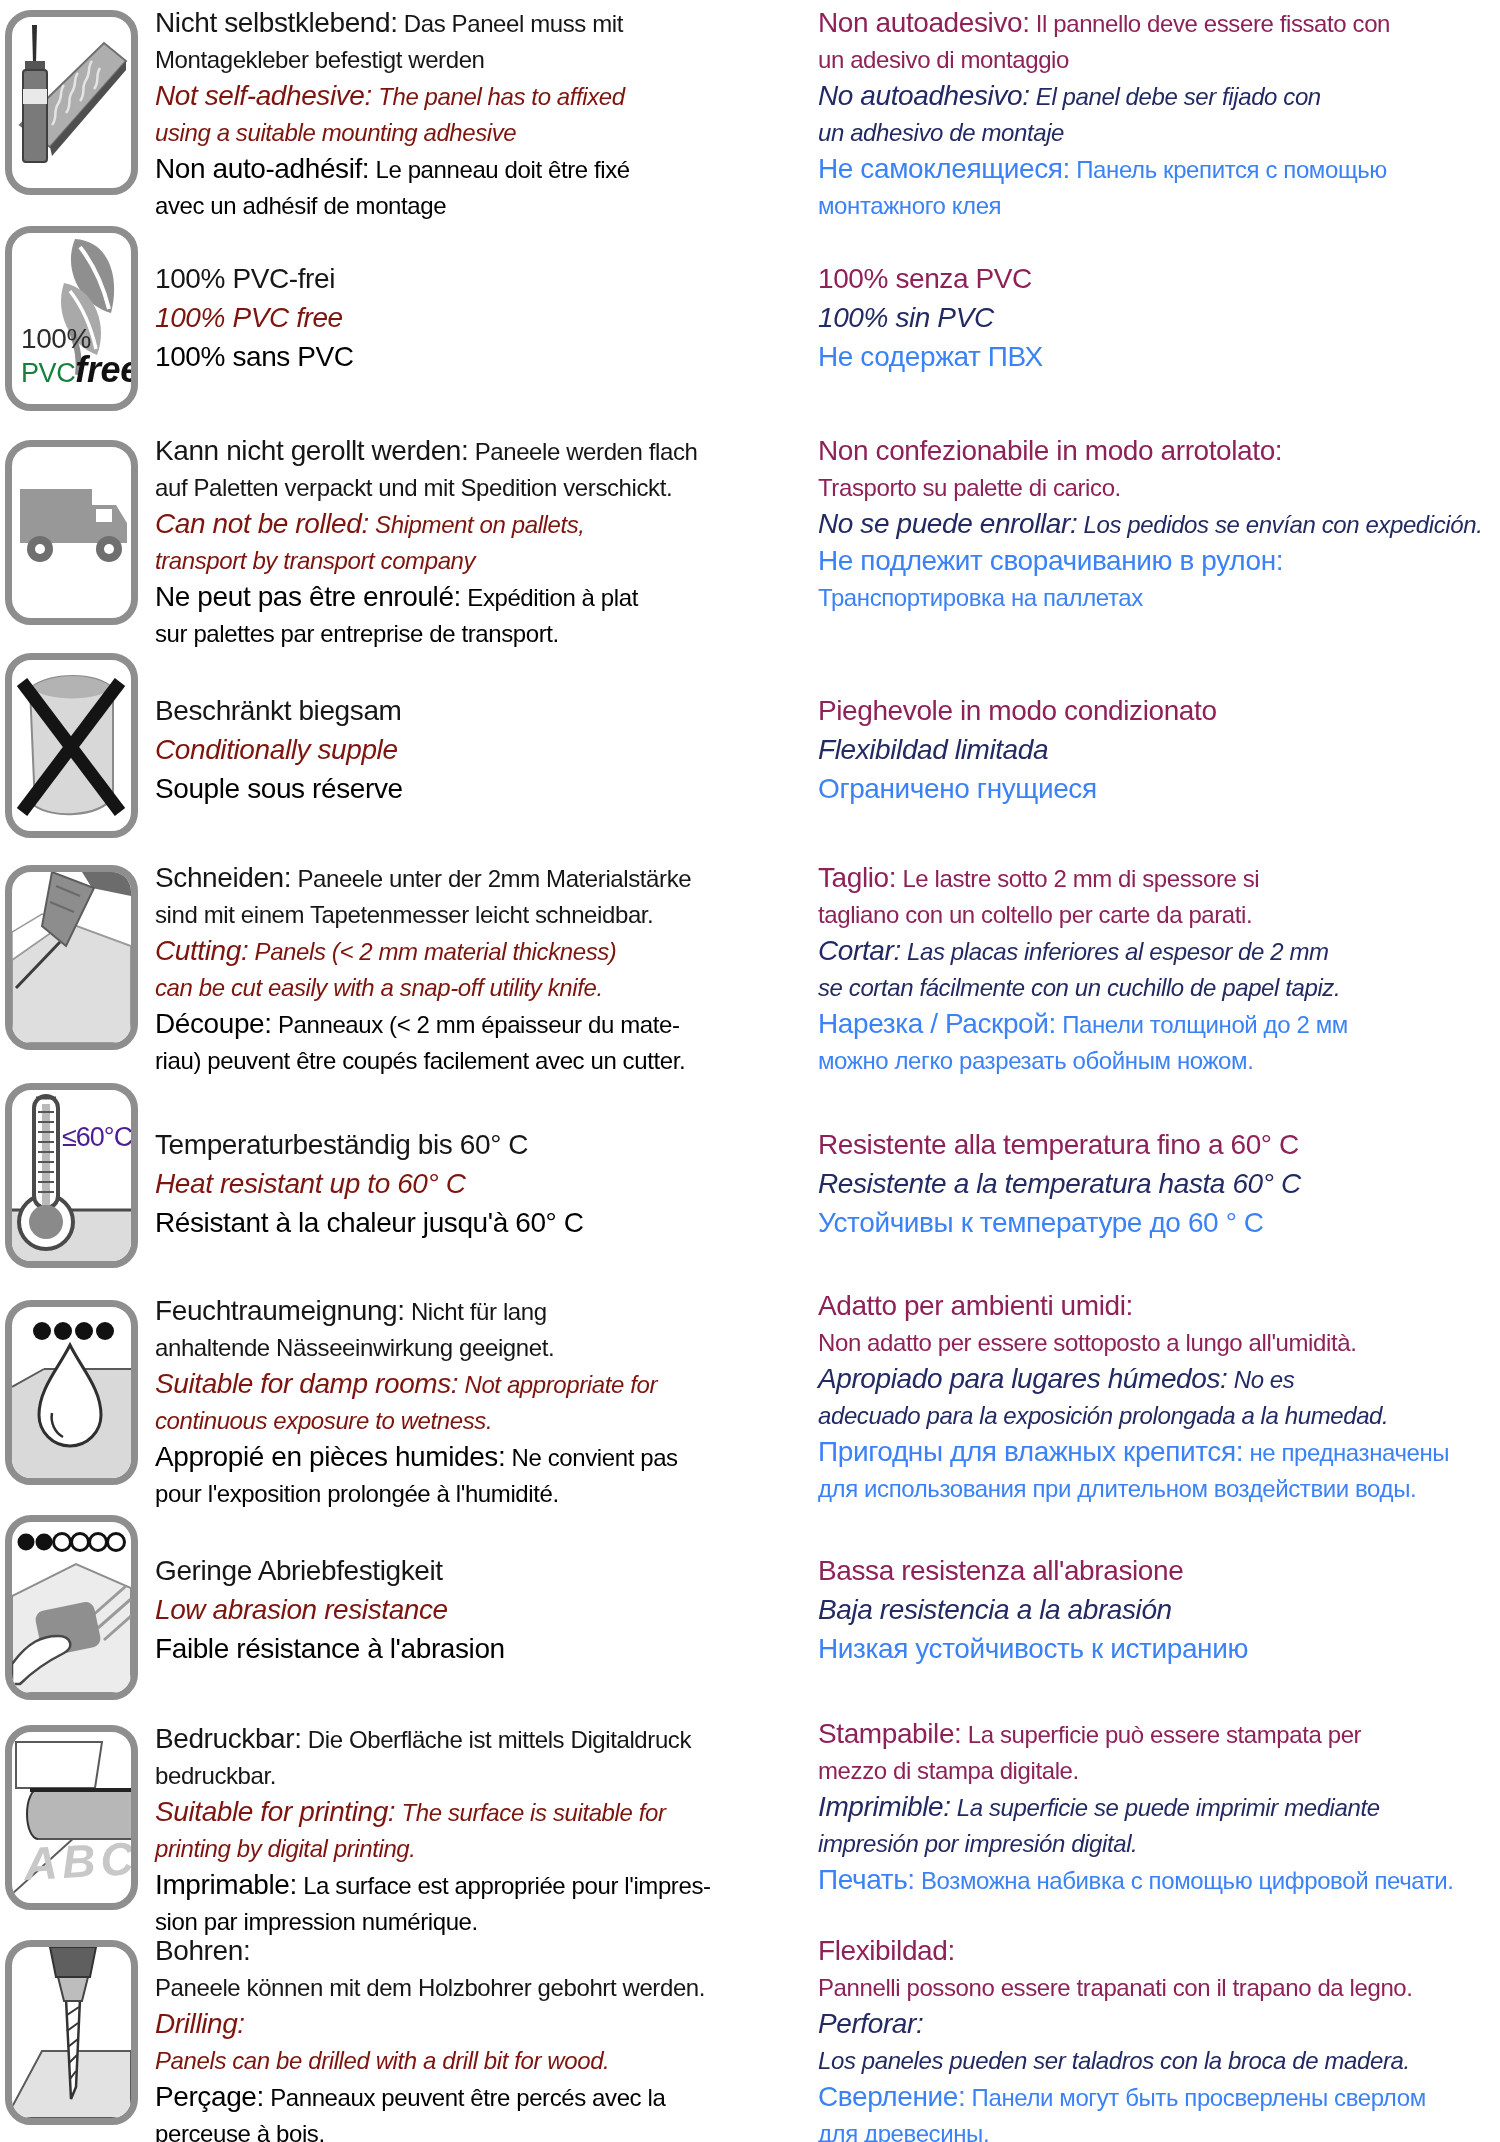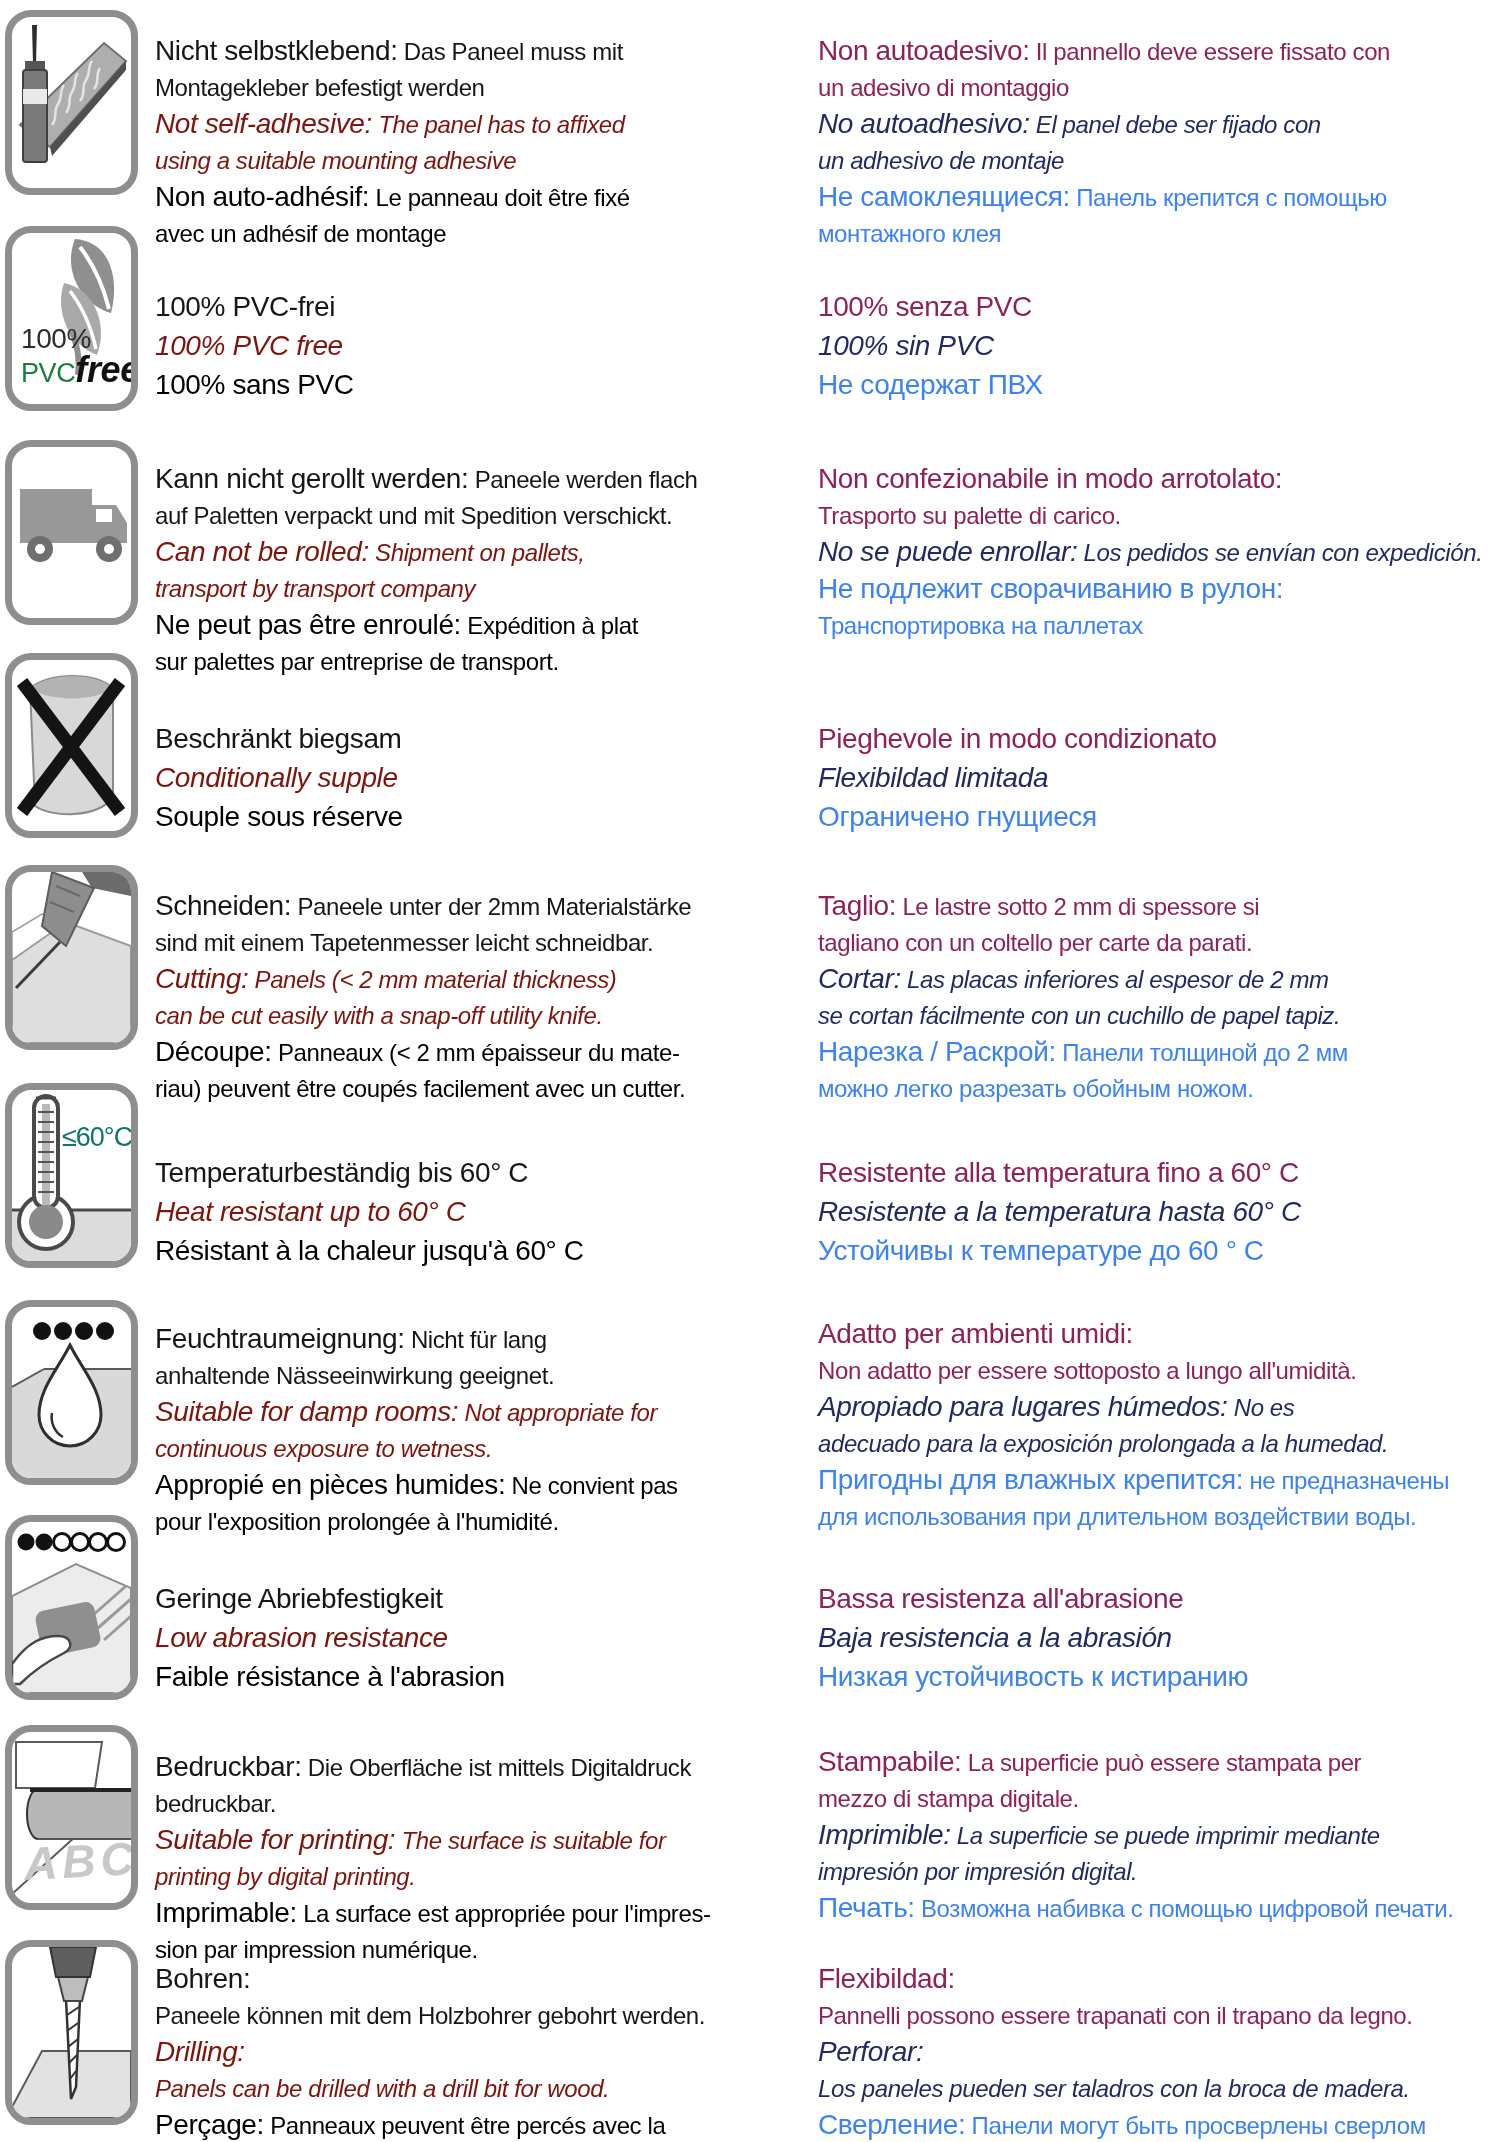--- a/index.html
+++ b/index.html
@@ -7,38 +7,38 @@
     width:1500px;height:2142px;position:relative;background:#ffffff;
     font-family:"Liberation Sans", sans-serif;overflow:hidden;
     letter-spacing:-0.4px;
   }
   .icon{
     position:absolute;left:5px;width:133px;height:185px;
     border:7px solid #8e8e8e;border-radius:26px;background:#fff;
     box-sizing:border-box;overflow:hidden;
   }
   .icon svg{display:block;}
-  .col{position:absolute;margin-top:28px;}
+  .col{position:absolute;}
   .col-left{left:155px;width:660px;}
   .col-right{left:818px;width:682px;}
   p.line{margin:0;line-height:36px;font-size:24px;white-space:nowrap;}
   .tall p.line{line-height:38px;}
   .lead{font-size:28px;}
   .rest{font-size:24px;}
   .de{color:#161616;}
   .en{color:#7d140d;font-style:italic;}
   .fr{color:#000000;}
   .it{color:#8e2158;}
   .es{color:#232a63;font-style:italic;}
   .ru{color:#3b82f6;}
   .pvc-label{position:absolute;left:9px;bottom:12px;line-height:31px;color:#222;margin-top:43px;}
   .pvc-percent{display:block;font-size:28px;color:#2d2d2d;}
   .pvc-word{font-size:27px;color:#15803d;}
   .pvc-free{font-size:36px;font-weight:bold;font-style:italic;color:#111;}
-  .temp-label{position:absolute;left:50px;top:32px;font-size:27px;color:#0f766e;letter-spacing:-1px;}
+  .temp-label{position:absolute;left:50px;top:32px;font-size:27px;color:#4c1d95;letter-spacing:-1px;}
   .abc-label{position:absolute;left:12px;top:102px;font-size:46px;font-style:italic;font-weight:bold;
              color:#c8c8c8;transform:rotate(-3deg);letter-spacing:5px;}
 </style>
 </head>
 <body>
 
 <div class="icon" style="top:10px">
   <svg width="119" height="171" viewBox="0 0 119 171">
     <polygon points="8,108 92,26 114,44 38,130" fill="#aeaeae" stroke="#6f6f6f" stroke-width="2"></polygon>
     <g stroke="#e4e4e4" stroke-width="2.5" fill="none">

